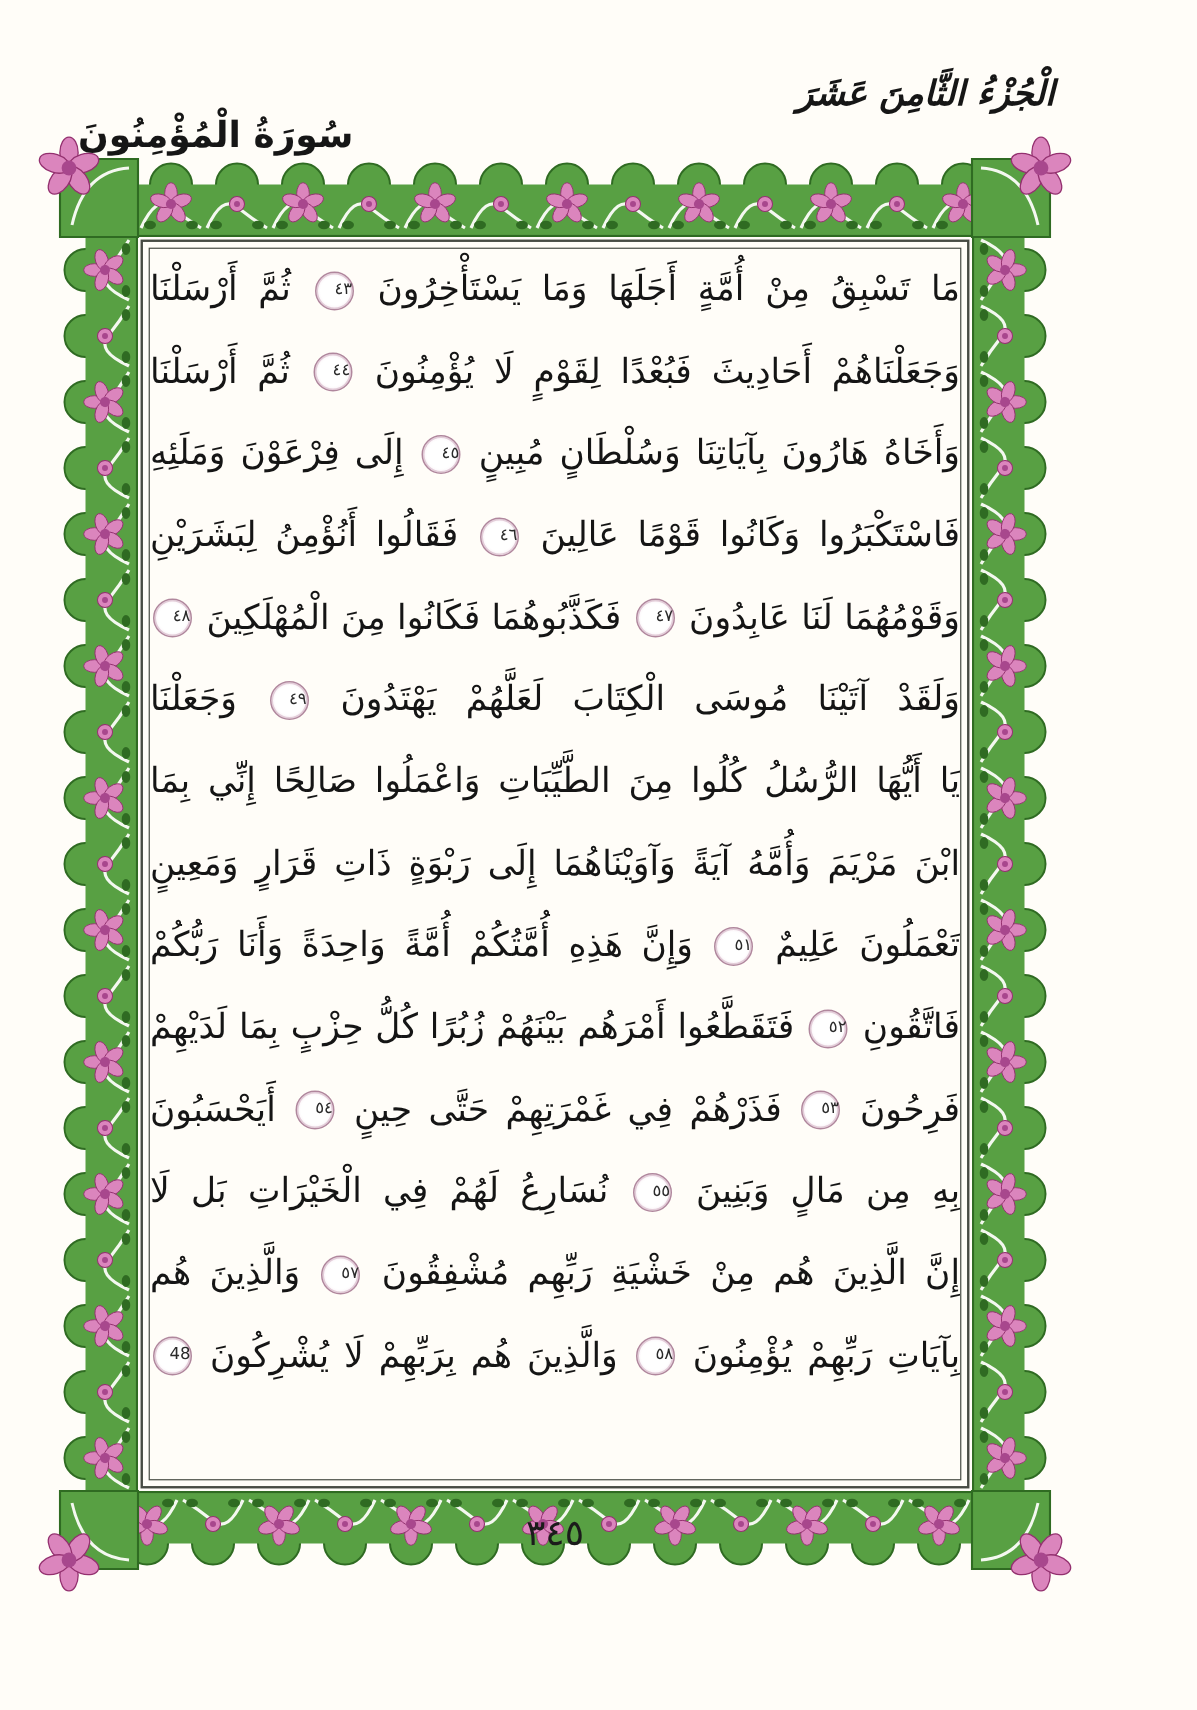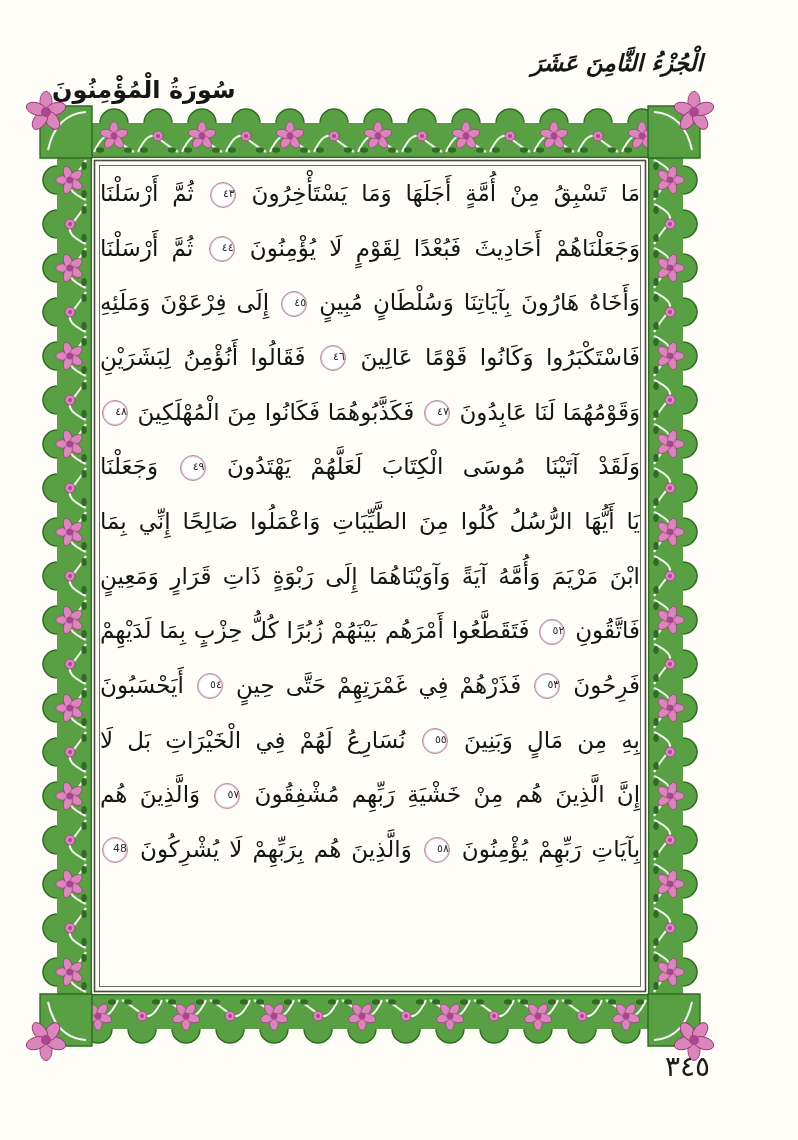--- a/index.html
+++ b/index.html
@@ -46,24 +46,24 @@
     box-shadow:0 0 0 1px #e3cdd9 inset;
     background:radial-gradient(circle,#ffffff 55%,#f0dce8 100%);
     font-size:11px;
     text-align:left;
     vertical-align:middle;
     color:#2a2a2a;
     margin:0 2px;
   }
   .pagenum{
     position:absolute;
-    left:30px;top:1050px;
+    left:30px;top:1008px;
     width:680px;
-    text-align:right;
-    font-size:28px;
+    text-align:center;
+    font-size:24px;
     color:#1b1b1b;
   }
 </style>
 </head>
 <body>
 
 <div class="sheet">
 
   <div class="hdr hdr-right">الْجُزْءُ الثَّامِنَ عَشَرَ</div>
   <div class="hdr hdr-left">سُورَةُ الْمُؤْمِنُونَ</div>
@@ -128,20 +128,21 @@
 
   <div class="text-block" dir="rtl">
       <div class="line"><span class="seg">مَا تَسْبِقُ مِنْ أُمَّةٍ أَجَلَهَا وَمَا يَسْتَأْخِرُونَ</span> <span class="ayah">٤٣</span> <span class="seg">ثُمَّ أَرْسَلْنَا رُسُلَنَا</span></div>
       <div class="line"><span class="seg">وَجَعَلْنَاهُمْ أَحَادِيثَ فَبُعْدًا لِقَوْمٍ لَا يُؤْمِنُونَ</span> <span class="ayah">٤٤</span> <span class="seg">ثُمَّ أَرْسَلْنَا مُوسَى</span></div>
       <div class="line"><span class="seg">وَأَخَاهُ هَارُونَ بِآيَاتِنَا وَسُلْطَانٍ مُبِينٍ</span> <span class="ayah">٤٥</span> <span class="seg">إِلَى فِرْعَوْنَ وَمَلَئِهِ</span></div>
       <div class="line"><span class="seg">فَاسْتَكْبَرُوا وَكَانُوا قَوْمًا عَالِينَ</span> <span class="ayah">٤٦</span> <span class="seg">فَقَالُوا أَنُؤْمِنُ لِبَشَرَيْنِ مِثْلِنَا</span></div>
       <div class="line"><span class="seg">وَقَوْمُهُمَا لَنَا عَابِدُونَ</span> <span class="ayah">٤٧</span> <span class="seg">فَكَذَّبُوهُمَا فَكَانُوا مِنَ الْمُهْلَكِينَ</span> <span class="ayah">٤٨</span></div>
       <div class="line"><span class="seg">وَلَقَدْ آتَيْنَا مُوسَى الْكِتَابَ لَعَلَّهُمْ يَهْتَدُونَ</span> <span class="ayah">٤٩</span> <span class="seg">وَجَعَلْنَا</span></div>
       <div class="line"><span class="seg">يَا أَيُّهَا الرُّسُلُ كُلُوا مِنَ الطَّيِّبَاتِ وَاعْمَلُوا صَالِحًا إِنِّي بِمَا</span></div>
       <div class="line"><span class="seg">ابْنَ مَرْيَمَ وَأُمَّهُ آيَةً وَآوَيْنَاهُمَا إِلَى رَبْوَةٍ ذَاتِ قَرَارٍ وَمَعِينٍ</span> </div>
+      <div class="line"><span class="seg">تَعْمَلُونَ عَلِيمٌ</span> <span class="ayah">٥١</span> <span class="seg">وَإِنَّ هَذِهِ أُمَّتُكُمْ أُمَّةً وَاحِدَةً وَأَنَا رَبُّكُمْ</span></div>
       <div class="line"><span class="seg">فَاتَّقُونِ</span> <span class="ayah">٥٢</span> <span class="seg">فَتَقَطَّعُوا أَمْرَهُم بَيْنَهُمْ زُبُرًا كُلُّ حِزْبٍ بِمَا لَدَيْهِمْ</span></div>
       <div class="line"><span class="seg">فَرِحُونَ</span> <span class="ayah">٥٣</span> <span class="seg">فَذَرْهُمْ فِي غَمْرَتِهِمْ حَتَّى حِينٍ</span> <span class="ayah">٥٤</span> <span class="seg">أَيَحْسَبُونَ أَنَّمَا نُمِدُّهُم</span></div>
       <div class="line"><span class="seg">بِهِ مِن مَالٍ وَبَنِينَ</span> <span class="ayah">٥٥</span> <span class="seg">نُسَارِعُ لَهُمْ فِي الْخَيْرَاتِ بَل لَا يَشْعُرُونَ</span> </div>
       <div class="line"><span class="seg">إِنَّ الَّذِينَ هُم مِنْ خَشْيَةِ رَبِّهِم مُشْفِقُونَ</span> <span class="ayah">٥٧</span> <span class="seg">وَالَّذِينَ هُم</span></div>
       <div class="line"><span class="seg">بِآيَاتِ رَبِّهِمْ يُؤْمِنُونَ</span> <span class="ayah">٥٨</span> <span class="seg">وَالَّذِينَ هُم بِرَبِّهِمْ لَا يُشْرِكُونَ</span> <span class="ayah">48</span></div>
     </div>
 
   <div class="pagenum">٣٤٥</div>
 
 </div>

